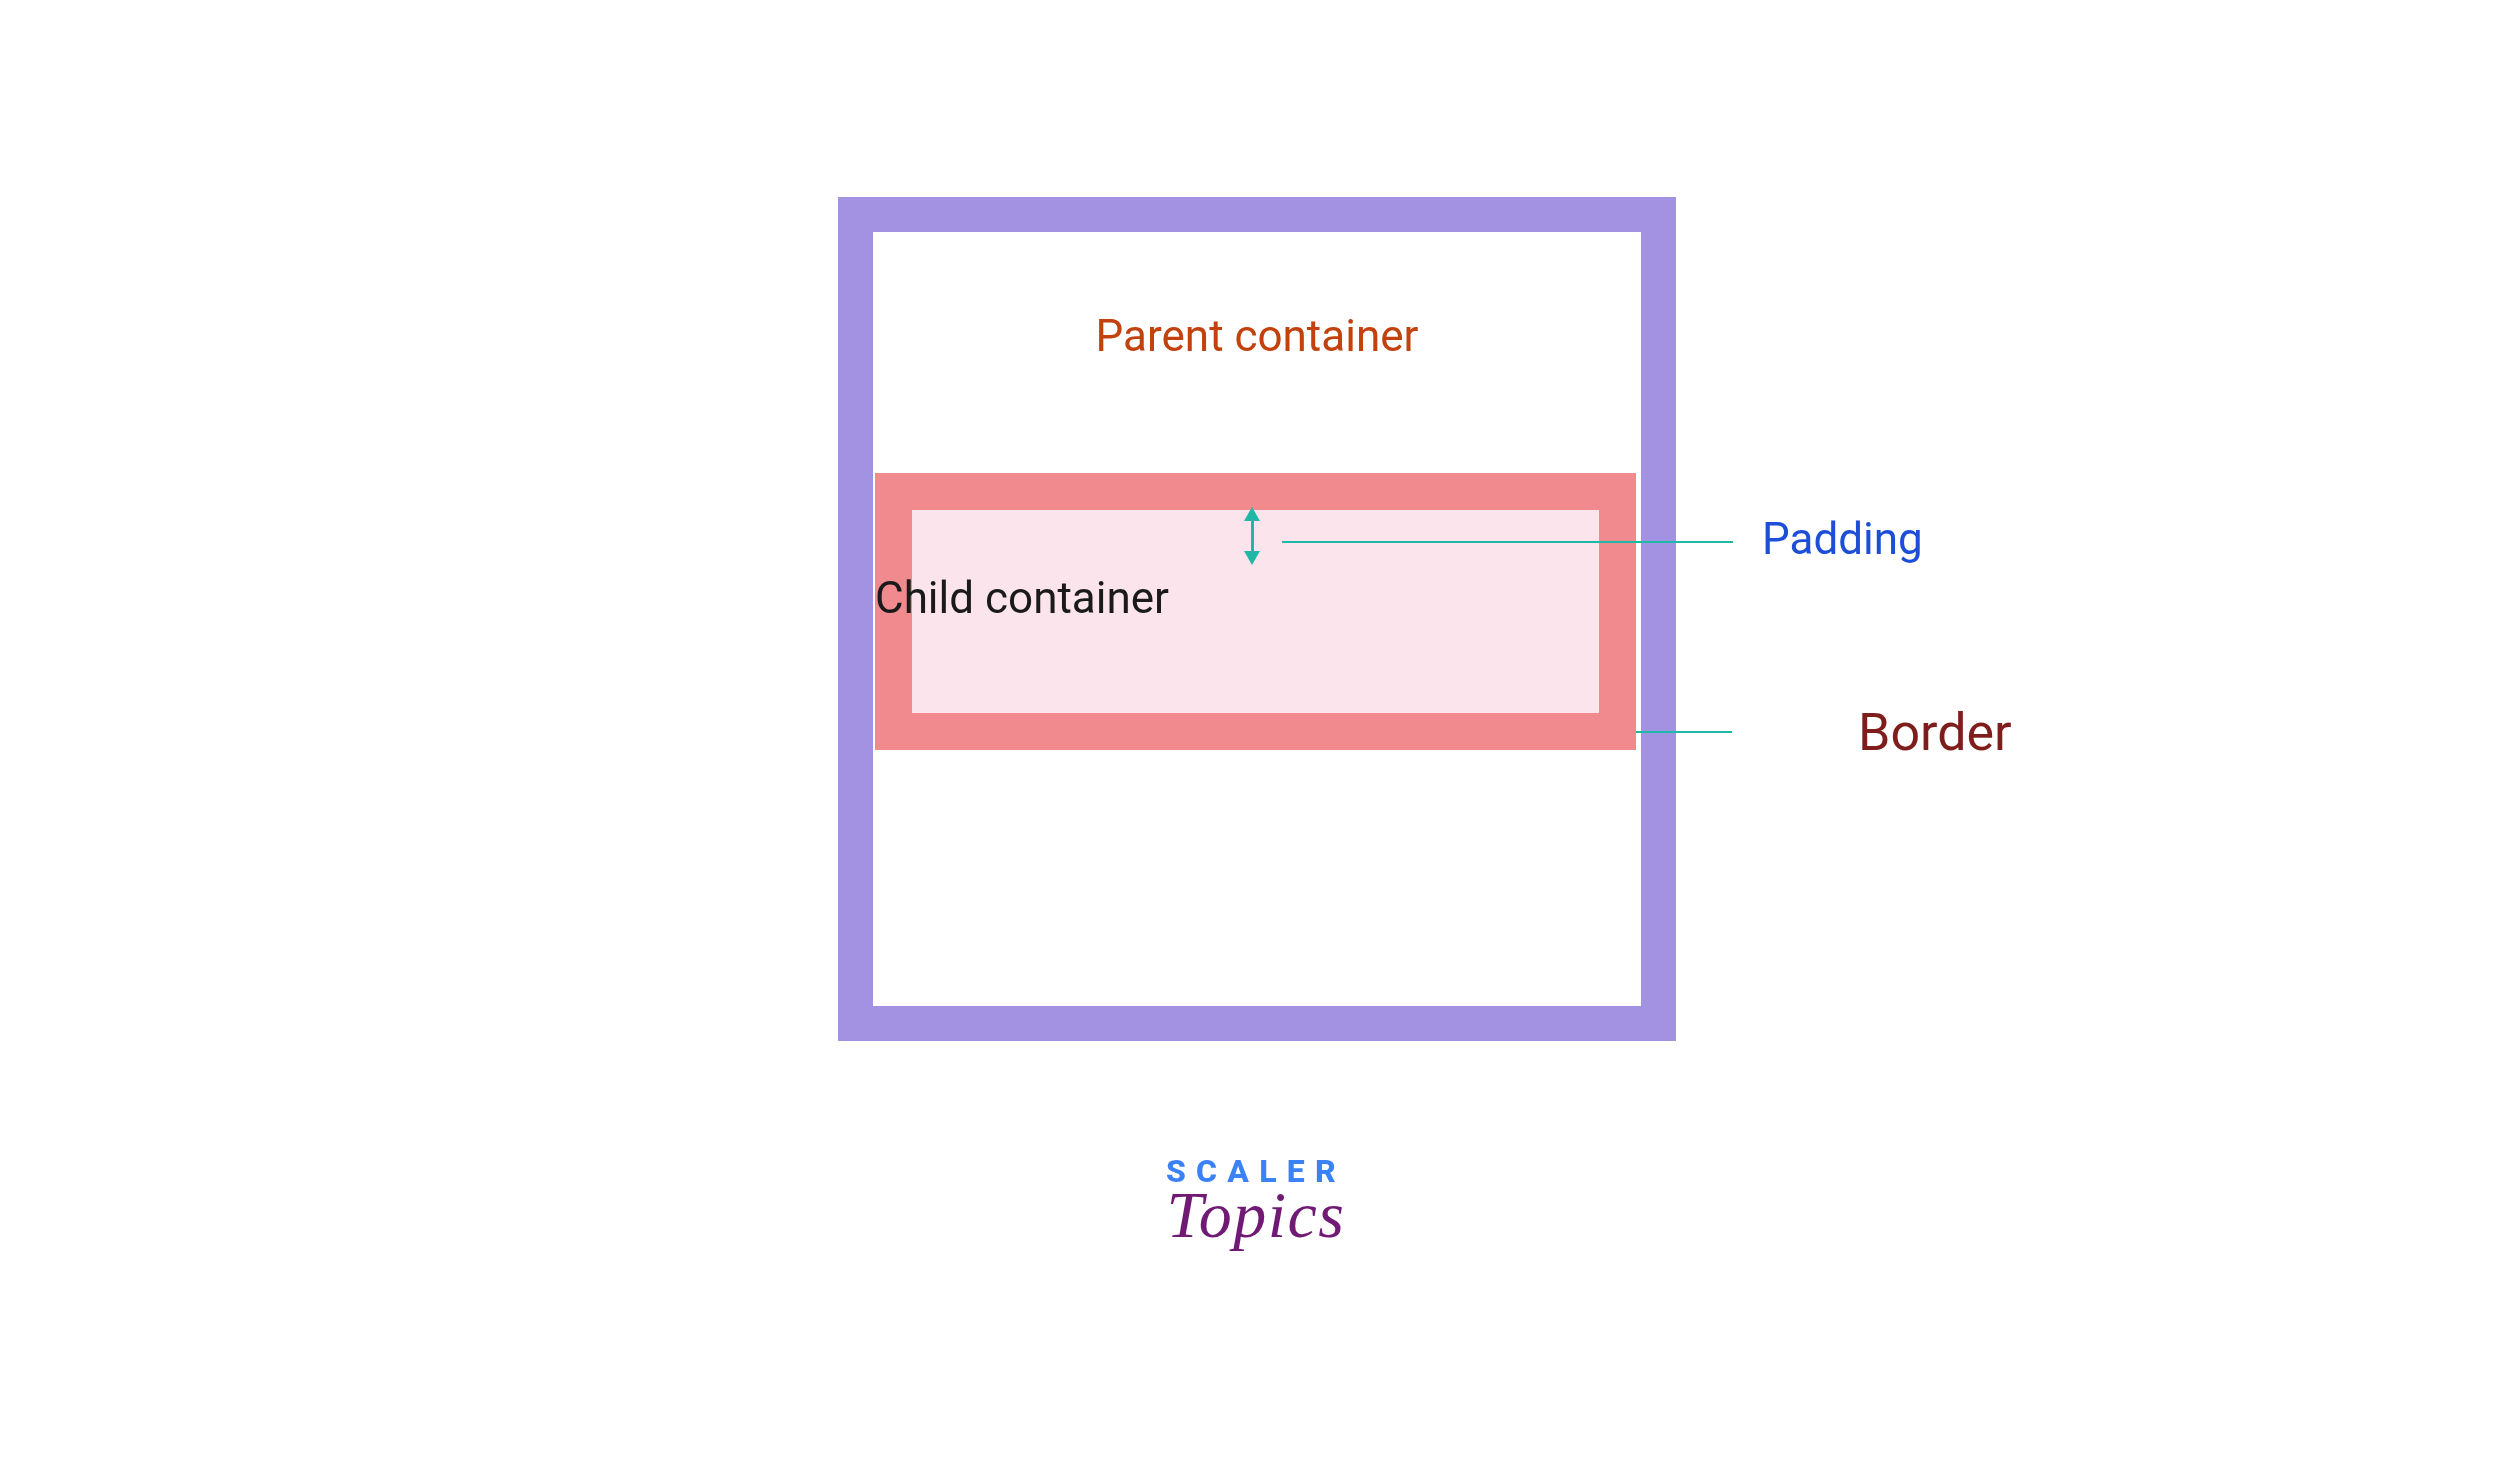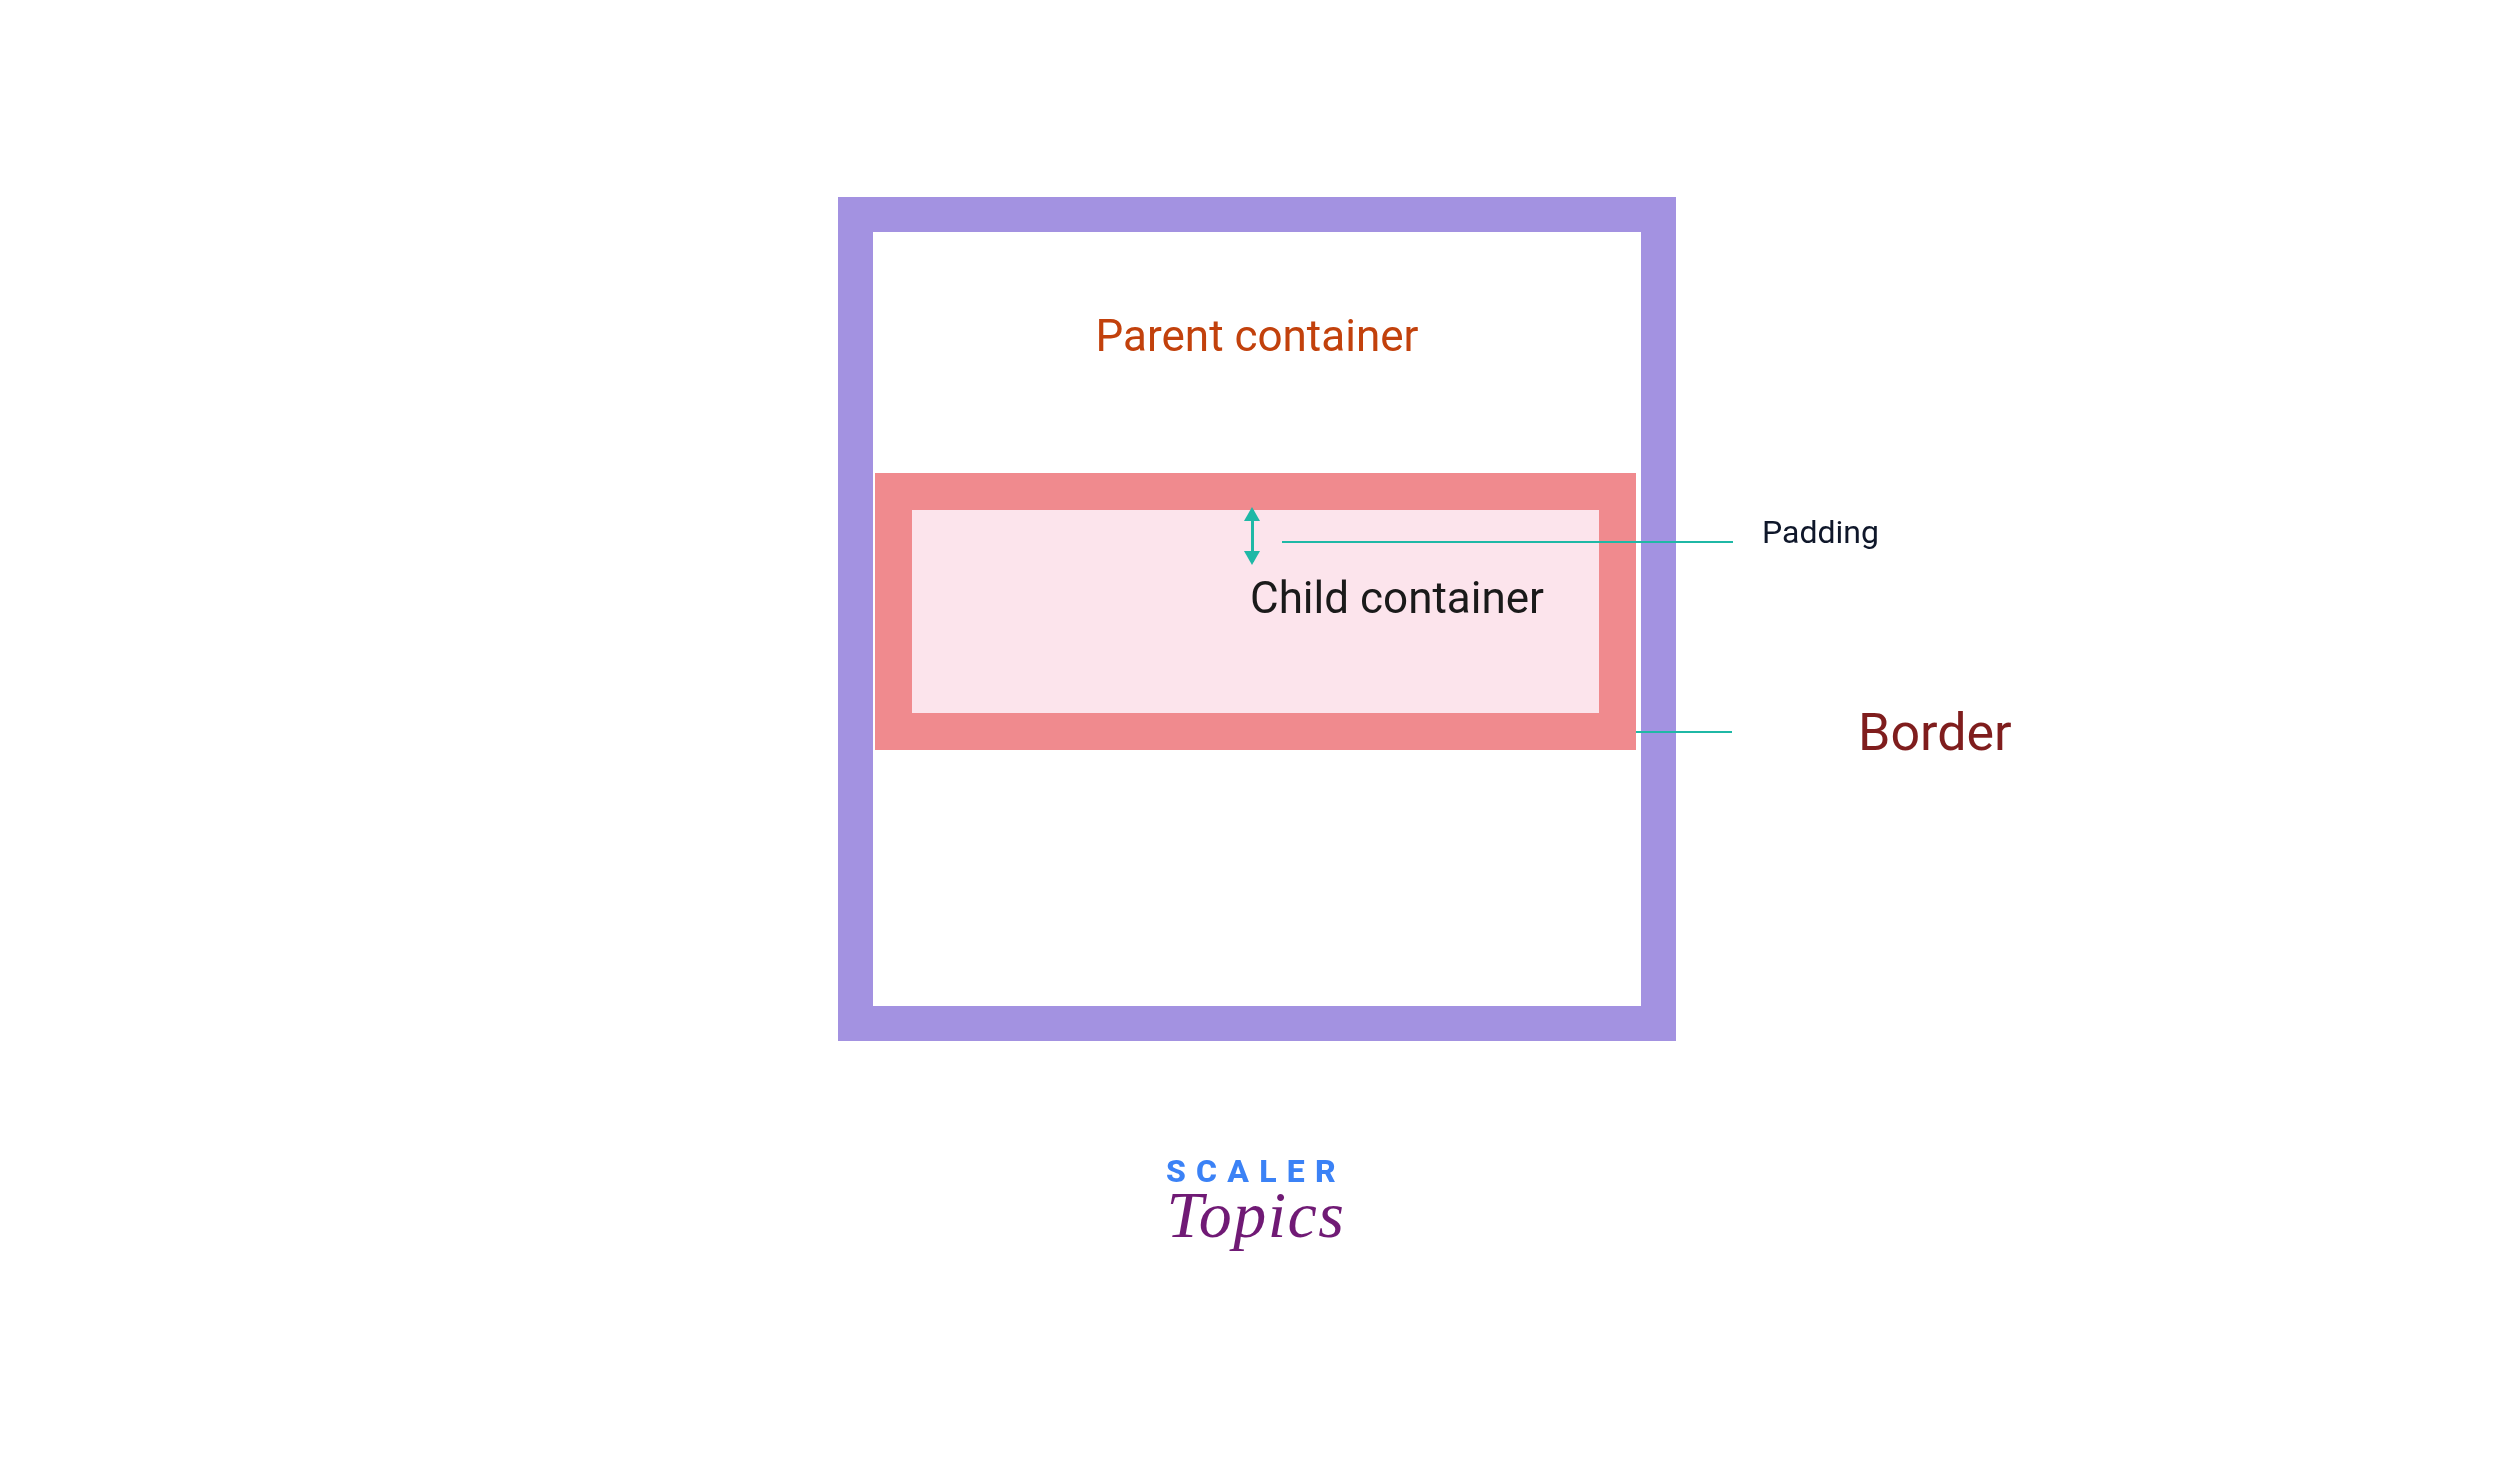--- a/index.html
+++ b/index.html
@@ -47,21 +47,21 @@
       width: 761px;
       height: 277px;
       border: 37px solid #f08a8e;
       background: #fce4ec;
     }
     .child-label {
       position: absolute;
       left: 875px;
       top: 572px;
       width: 669px;
-      text-align: right;
+      text-align: left;
       font-size: 44px;
       color: #1a1a1a;
       font-weight: 400;
     }
     .padding-arrow {
       position: absolute;
       left: 1251px;
       top: 510px;
       width: 3px;
       height: 52px;
@@ -94,22 +94,22 @@
       left: 1282px;
       top: 541px;
       width: 451px;
       height: 2.2px;
       background: #1fb8a6;
     }
     .padding-label {
       position: absolute;
       left: 1762px;
       top: 513px;
-      font-size: 32px;
-      color: #0f172a;
+      font-size: 44px;
+      color: #1d4ed8;
       font-weight: 400;
     }
     .border-line {
       position: absolute;
       left: 1636px;
       top: 731px;
       width: 96px;
       height: 2.2px;
       background: #1fb8a6;
     }

